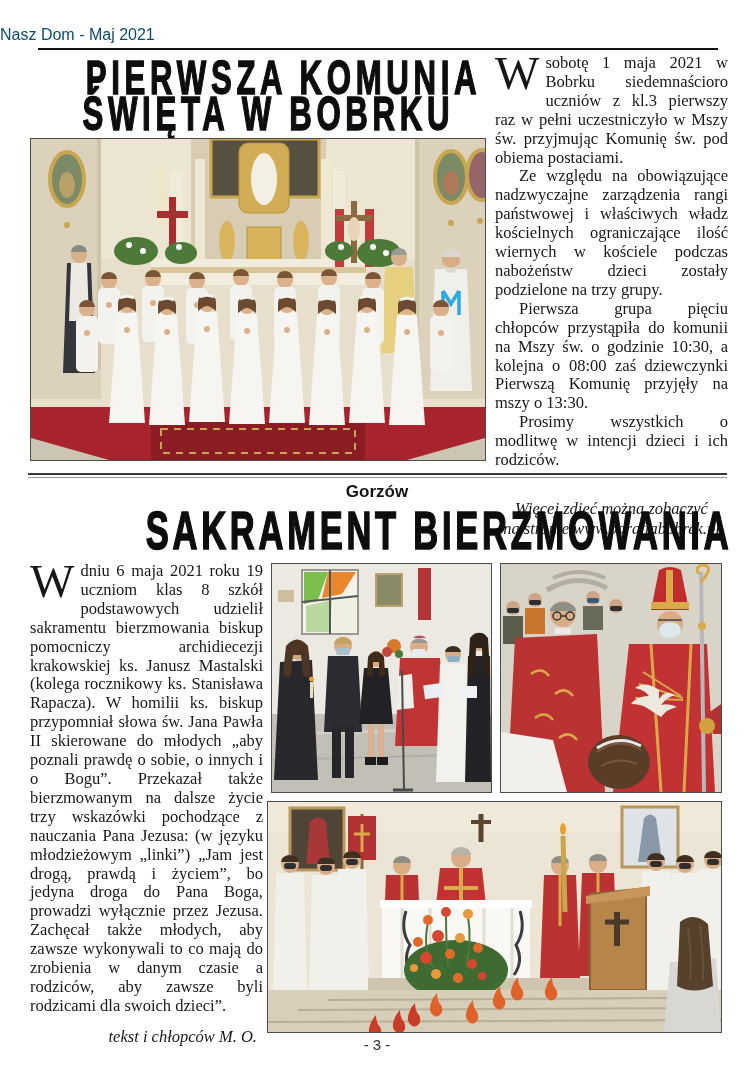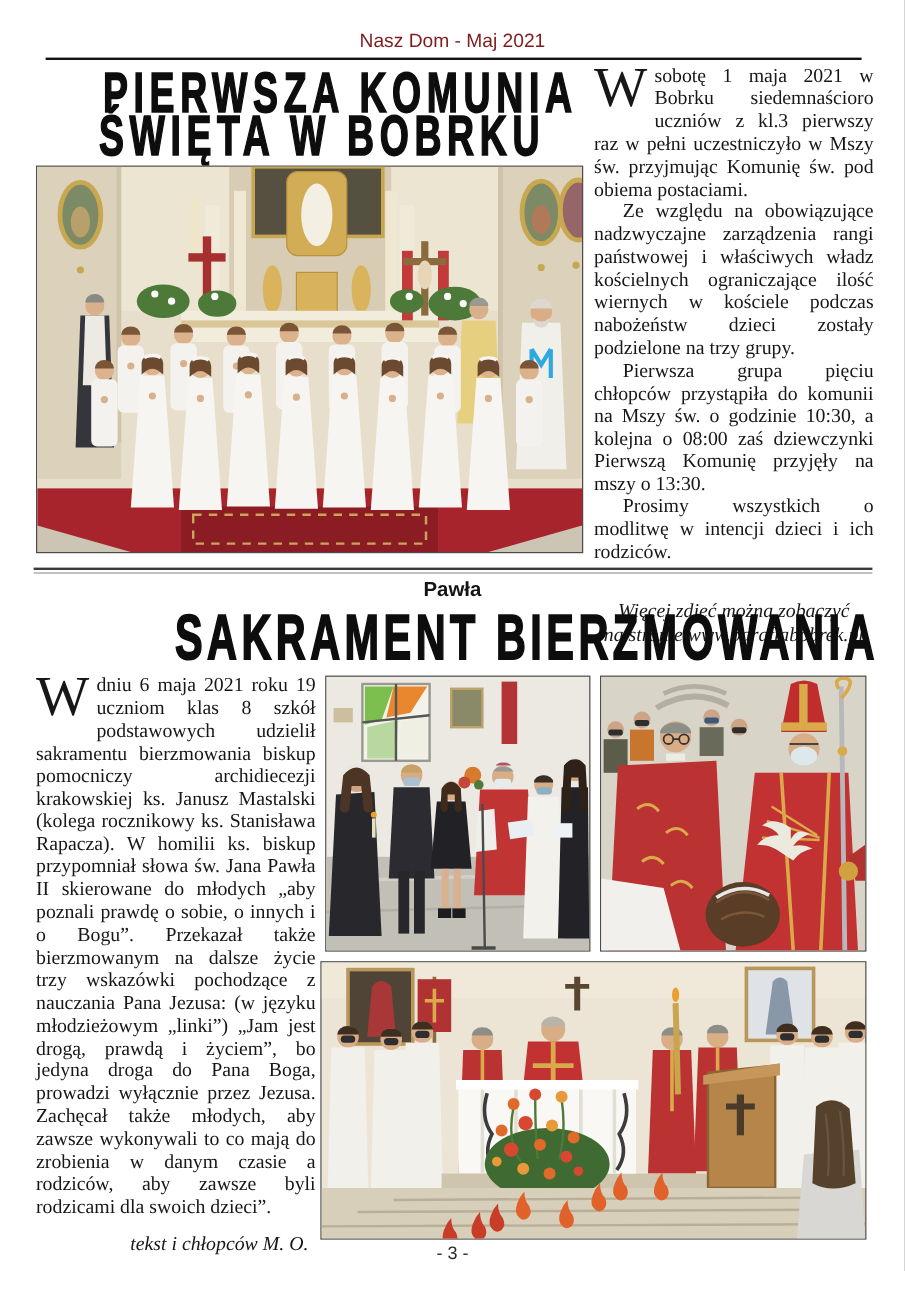--- a/index.html
+++ b/index.html
@@ -1,20 +1,20 @@
 <!DOCTYPE html>
 <html><head>
 <meta charset="utf-8">
 <style>
   html,body { margin:0; padding:0; background:#888; }
   .page { position:relative; width:754px; height:1082px; background:#ffffff;
           font-family:"Liberation Serif", serif; color:#111; overflow:hidden; margin:0 auto; }
 
-  .masthead { position:absolute; top:26px; left:0; width:100%; text-align:center;
-              font-family:"Liberation Sans", sans-serif; font-size:16px; color:#7f1d1d; }
+  .masthead { position:absolute; top:26px; left:0; width:100%; 
+              font-family:"Liberation Sans", sans-serif; font-size:16px; color:#0c4a6e; }
   .toprule { position:absolute; top:48px; left:38px; width:680px; height:0; border-top:2px solid #121212; }
 
   .headline { position:absolute; left:30px; width:456px; text-align:center;
               font-family:"Liberation Sans", sans-serif; font-weight:700; color:#0d0d0d; }
   .headline .sc { display:inline-block; white-space:nowrap; transform:scale(0.78,1.18);
                   transform-origin:center top; letter-spacing:6px; font-size:40px;
                   -webkit-text-stroke:1.2px #0d0d0d; }
   .h1a { top:52px; } .h1b { top:88px; }
 
   .bodycol { text-align:justify; font-size:16.5px; line-height:18.9px; color:#171717; }
@@ -186,21 +186,21 @@
     <p class="ind">Ze względu na obowiązujące nadzwyczajne zarządzenia rangi państwowej i właściwych władz kościelnych ograniczające ilość wiernych w kościele podczas nabożeństw dzieci zostały podzielone na trzy grupy.</p>
     <p class="ind">Pierwsza grupa pięciu chłopców przystąpiła  do komunii na  Mszy św. o godzinie 10:30, a kolejna o 08:00 zaś dziewczynki Pierwszą Komunię przyjęły na mszy o 13:30.</p>
     <p class="ind">Prosimy wszystkich o modlitwę w intencji dzieci i ich rodziców.</p>
     <div class="note">
       <div>Więcej zdjęć można zobaczyć</div>
       <div>na stronie www.parafiabobrek.pl</div>
     </div>
   </div>
 
   <div class="divider"></div>
-  <div class="kicker">Pawła</div>
+  <div class="kicker">Gorzów</div>
   <div class="h2">
     <span class="sc">SAKRAMENT BIERZMOWANIA</span>
   </div>
 
   <div class="bodycol col2">
     <p><span class="dropcap">W</span><span>dniu 6 maja 2021 roku 19 uczniom klas 8 szkół podstawowych udzielił sakramentu bierzmowania biskup pomocniczy archidiecezji krakowskiej ks. Janusz Mastalski (kolega rocznikowy ks. Stanisława Rapacza). W homilii ks. biskup przypomniał słowa św. Jana Pawła II skierowane do młodych „aby poznali prawdę o sobie, o innych i o Bogu”. Przekazał także bierzmowanym na dalsze życie trzy wskazówki pochodzące z nauczania Pana Jezusa: (w języku młodzieżowym „linki”) „Jam jest drogą, prawdą i życiem”, bo jedyna droga do Pana Boga, prowadzi wyłącznie przez Jezusa. Zachęcał także młodych, aby zawsze wykonywali to co mają do zrobienia w danym czasie a rodziców, aby zawsze byli rodzicami dla swoich dzieci”.</span></p>
     <div class="credit">tekst i chłopców M. O.</div>
   </div>
 
   <div class="photo" id="photo2" aria-label="Młodzież w ciemnych strojach przed biskupem w czerwonym ornacie">

